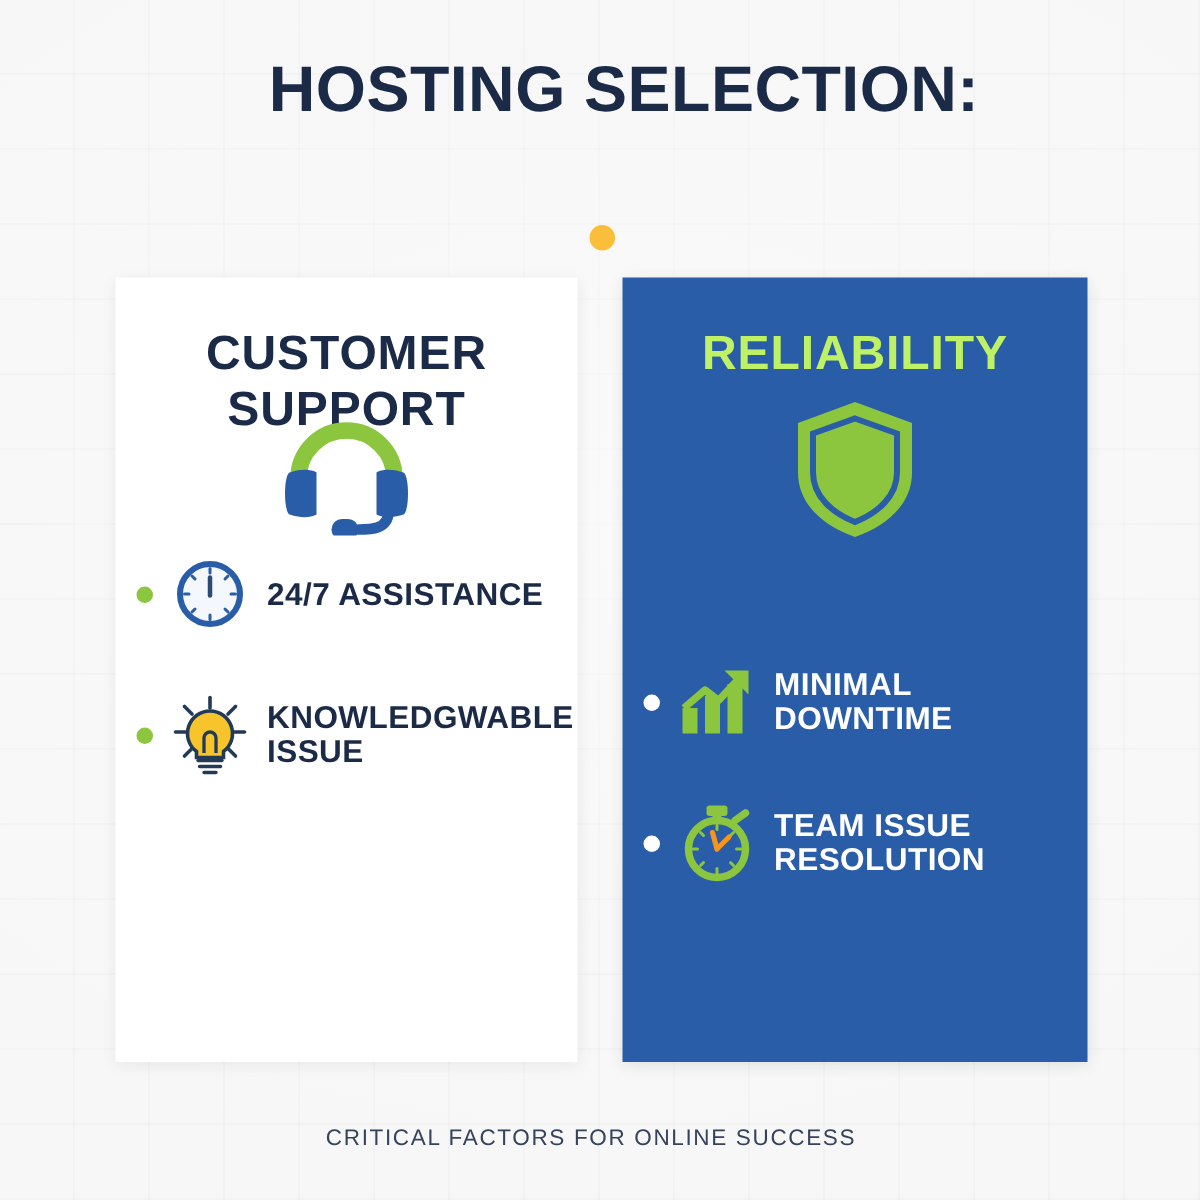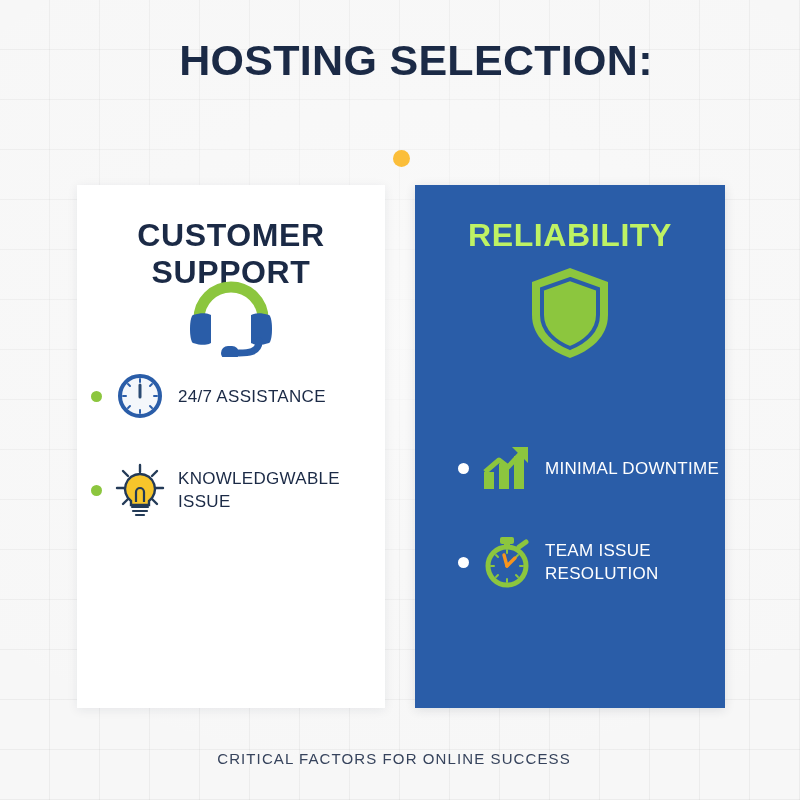--- a/index.html
+++ b/index.html
@@ -103,21 +103,21 @@
     top: 80px;
   }
 
   
   .feature-list {
     position: absolute;
     left: 0;
     width: 100%;
   }
   #support-list { top: 183px; }
-  #reliability-list { top: 255px; padding-left: 29px; }
+  #reliability-list { top: 255px; }
 
   .feature-row {
     display: flex;
     align-items: center;
     gap: 10px;
     padding-left: 14px;
     margin-bottom: 38px;
   }
 
   .bullet {
@@ -132,22 +132,22 @@
   .row-icon {
     flex: 0 0 auto;
     width: 56px;
     height: 56px;
     display: flex;
     align-items: center;
     justify-content: center;
   }
 
   .feature-label {
-    font-weight: 400;
-    font-size: 17px;
+    font-weight: 700;
+    font-size: 21px;
     line-height: 23px;
     letter-spacing: 0.3px;
   }
   #support-list .feature-label { color: #1b2a46; }
   #reliability-list .feature-label { color: #ffffff; }
 
   
   #footer-text {
     position: absolute;
     left: 0;

